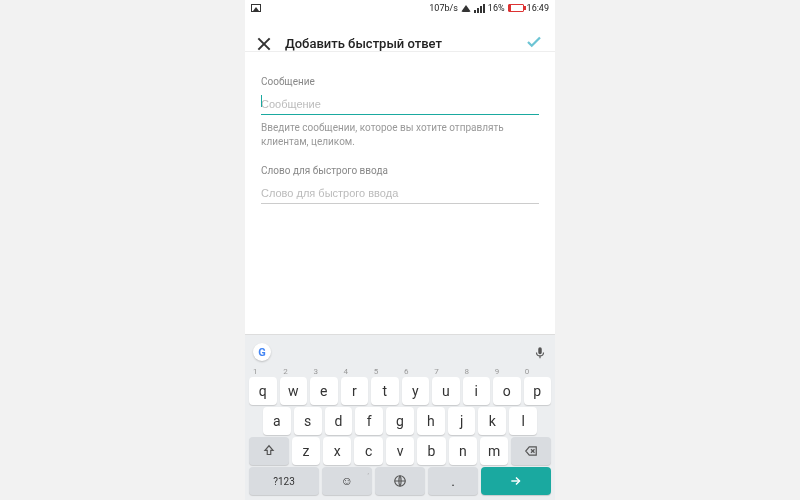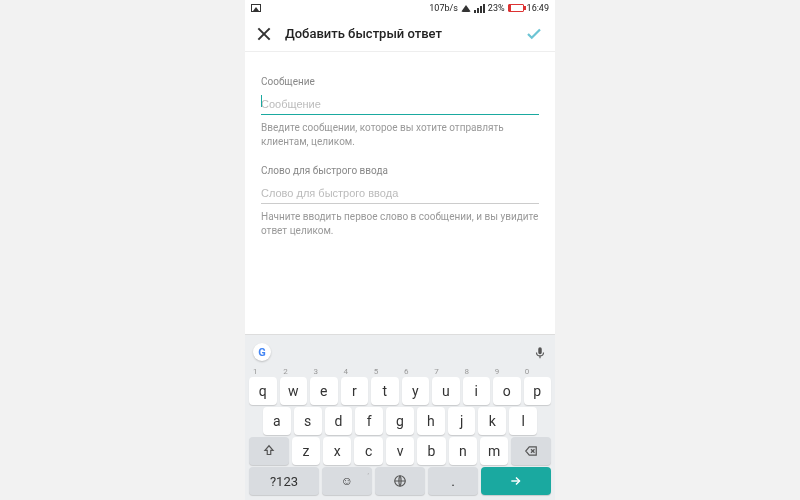--- a/index.html
+++ b/index.html
@@ -29,21 +29,21 @@
   .pic-icon::after{content:"";position:absolute;left:1px;bottom:0;border-left:3px solid transparent;border-right:3px solid transparent;border-bottom:4px solid #333;}
   .wifi { width:0;height:0;border-left:5px solid transparent;border-right:5px solid transparent;border-bottom:7px solid #333;border-radius:2px;}
   .bars { display:flex; align-items:flex-end; gap:1px;}
   .bars span{width:2px;background:#333;}
   .bars span:nth-child(1){height:3px}.bars span:nth-child(2){height:5px}.bars span:nth-child(3){height:7px}.bars span:nth-child(4){height:9px}
   .batt { width:16px;height:8px;border:1px solid #d33;border-radius:1px;position:relative;}
   .batt::after{content:"";position:absolute;right:-3px;top:1px;width:2px;height:4px;background:#d33;}
   .batt-fill{width:20%;height:100%;background:#d33;}
   
   .header {
-    height: 36px; display:flex; align-items:center;
+    height: 36px; display:flex; align-items:flex-end;
     padding: 0 12px; gap: 14px;
     border-bottom: 1px solid #eee;
   }
   .x-icon { width:14px;height:14px;position:relative;cursor:pointer;}
   .x-icon::before,.x-icon::after{content:"";position:absolute;left:6px;top:-1px;width:2px;height:16px;background:#333;}
   .x-icon::before{transform:rotate(45deg);}
   .x-icon::after{transform:rotate(-45deg);}
   .title { font-size: 13px; font-weight:500; color:#222;}
   .check { margin-left:auto; color:#6cc4d4; cursor:pointer;}
   .check svg{width:18px;height:18px;display:block;}
@@ -110,21 +110,21 @@
     </div>
     <div class="right">
       <span>107b/s</span>
       <div class="wifi"></div>
       <div class="bars">
           <span></span>
           <span></span>
           <span></span>
           <span></span>
         </div>
-      <span>23%</span>
+      <span>16%</span>
       <div class="batt">
           <div class="batt-fill"></div>
         </div>
       <span>16:49</span>
     </div>
   </div>
 
   <div class="header">
     <div class="x-icon"></div>
     <div class="title">Добавить быстрый ответ</div>
@@ -140,21 +140,20 @@
     <div class="input-wrap">
       <div class="cursor"></div>
       <input class="input focused" placeholder="Сообщение" style="">
     </div>
     <div class="help">Введите сообщении, которое вы хотите отправлять клиентам, целиком.</div>
 
     <div class="label" style="margin-top:16px">Слово для быстрого ввода</div>
     <div class="input-wrap">
       <input class="input" placeholder="Слово для быстрого ввода" style="">
     </div>
-    <div class="help">Начните вводить первое слово в сообщении, и вы увидите ответ целиком.</div>
   </div>
 
   <div class="kb">
     <div class="suggest">
       <div class="g-badge">
           <span>G</span>
         </div>
       <div class="mic">
         <svg viewBox="0 0 24 24" fill="currentColor">
             <path d="M12 14a3 3 0 0 0 3-3V5a3 3 0 0 0-6 0v6a3 3 0 0 0 3 3zm5-3a5 5 0 0 1-10 0H5a7 7 0 0 0 6 6.9V21h2v-3.1A7 7 0 0 0 19 11h-2z"></path>
@@ -211,21 +210,21 @@
       <div class="key">m</div>
       <div class="key mod wide bksp">
         <svg viewBox="0 0 24 24" fill="none" stroke="#555" stroke-width="2">
             <path d="M21 5H9l-6 7 6 7h12V5z"></path>
             <line x1="12" y1="9" x2="18" y2="15"></line>
             <line x1="18" y1="9" x2="12" y2="15"></line>
           </svg>
       </div>
     </div>
     <div class="row">
-      <div class="key mod wide" style="font-size:13px">?123</div>
+      <div class="key mod wide" style="font-size:10px">?123</div>
       <div class="key mod">
           <span class="emoji">☺</span>
           <span class="sup">,</span>
         </div>
       <div class="key mod globe">
         <svg viewBox="0 0 24 24" fill="none" stroke="#555" stroke-width="2">
             <circle cx="12" cy="12" r="9"></circle>
             <path d="M3 12h18M12 3c2.5 3 2.5 15 0 18M12 3c-2.5 3-2.5 15 0 18"></path>
           </svg>
       </div>

